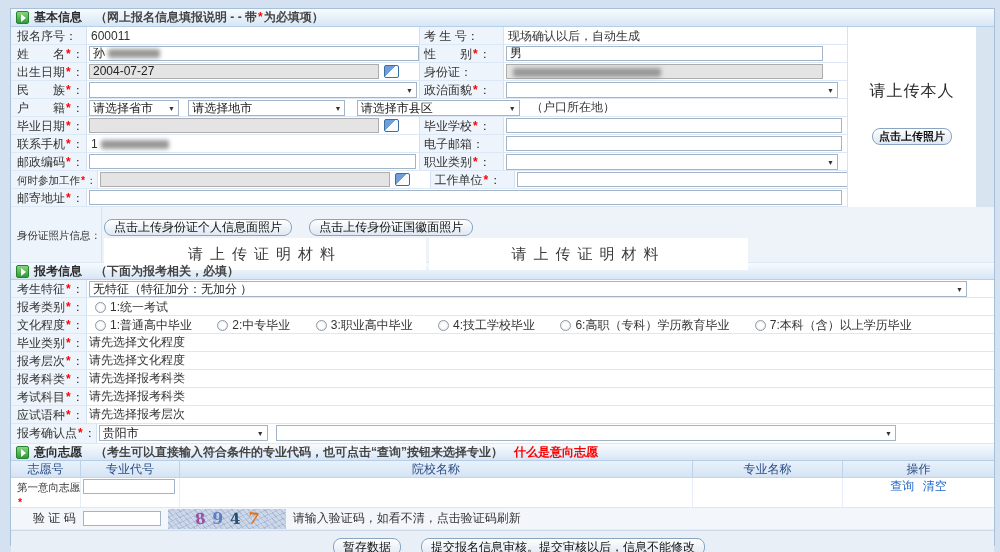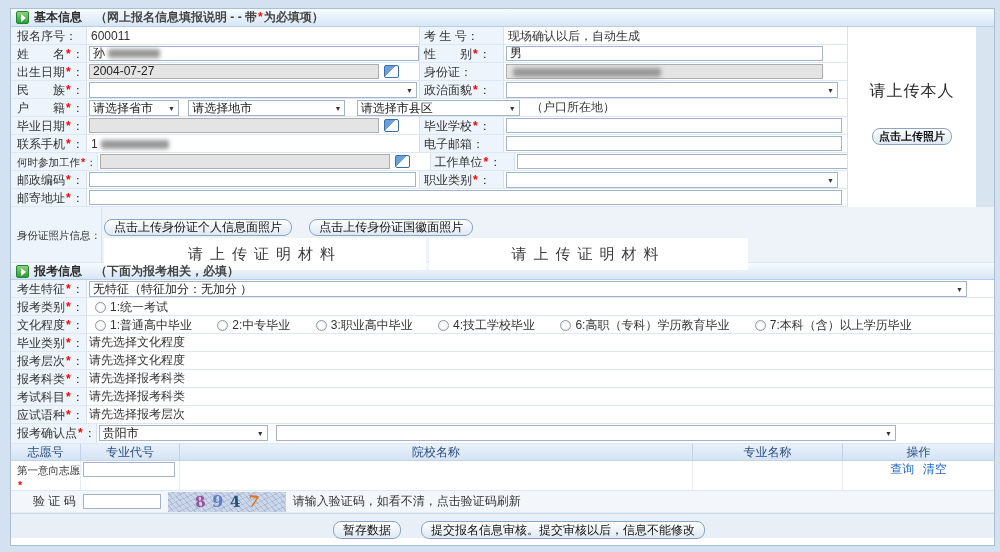--- a/index.html
+++ b/index.html
@@ -157,38 +157,38 @@
     <div class="fz txtv">
       <span>1</span><span class="blur" style="width:68px"></span>
     </div>
     <div class="rlbl"><span>电子邮箱</span><span>：</span></div>
     <div class="rfz">
       <input class="inp w336" value="" style="">
     </div>
   </div>
 
   <div class="brow">
+    <div class="lbl"><span>邮政编码</span><span class="req">*</span><span>：</span></div>
+    <div class="fz">
+      <input class="inp w327" value="" style="">
+    </div>
+    <div class="rlbl"><span>职业类别</span><span class="req">*</span><span>：</span></div>
+    <div class="rfz">
+      <div class="sel w332"><span></span><span class="arr">▼</span></div>
+    </div>
+  </div>
+
+  <div class="brow">
     <div class="lbl sm"><span>何时参加工作</span><span class="req">*</span><span>：</span></div>
     <div class="fz">
       <div class="inp dis w290"><span></span></div><span class="cal"></span>
     </div>
     <div class="rlbl"><span>工作单位</span><span class="req">*</span><span>：</span></div>
     <div class="rfz">
       <input class="inp w336" value="" style="">
-    </div>
-  </div>
-
-  <div class="brow">
-    <div class="lbl"><span>邮政编码</span><span class="req">*</span><span>：</span></div>
-    <div class="fz">
-      <input class="inp w327" value="" style="">
-    </div>
-    <div class="rlbl"><span>职业类别</span><span class="req">*</span><span>：</span></div>
-    <div class="rfz">
-      <div class="sel w332"><span></span><span class="arr">▼</span></div>
     </div>
   </div>
 
   <div class="brow">
     <div class="lbl"><span>邮寄地址</span><span class="req">*</span><span>：</span></div>
     <div class="fz wide">
       <input class="inp w753" value="" style="">
     </div>
   </div>
 
@@ -262,20 +262,28 @@
   </div>
 
   <div class="erow tall">
     <div class="lbl"><span>报考确认点</span><span class="req">*</span><span>：</span></div>
     <div class="efz">
       <div class="sel w169"><span>贵阳市</span><span class="arr">▼</span></div>
       <div class="sel w620" style="margin-left:5px"><span></span><span class="arr">▼</span></div>
     </div>
   </div>
 
+  <div class="sec-bar" style="height:17px">
+    <span class="gicon">
+          <i></i>
+        </span>
+    <span class="sec-title">意向志愿</span>
+    <span class="sec-sub">（考生可以直接输入符合条件的专业代码，也可点击“查询”按钮来选择专业）</span>
+    <span class="redhint">什么是意向志愿</span>
+  </div>
 
   <div class="thead">
     <div class="c1">志愿号</div>
     <div class="c2">专业代号</div>
     <div class="c3">院校名称</div>
     <div class="c4">专业名称</div>
     <div class="c5">操作</div>
   </div>
   <div class="trow">
     <div class="c1"><span>第一意向志愿</span><span class="req">*</span></div>

